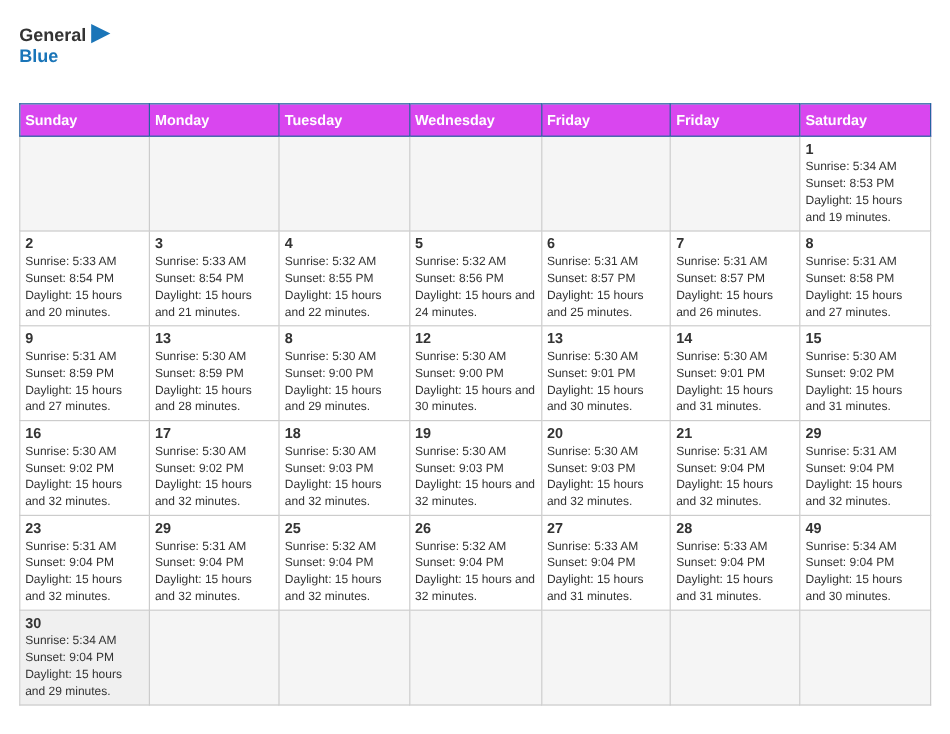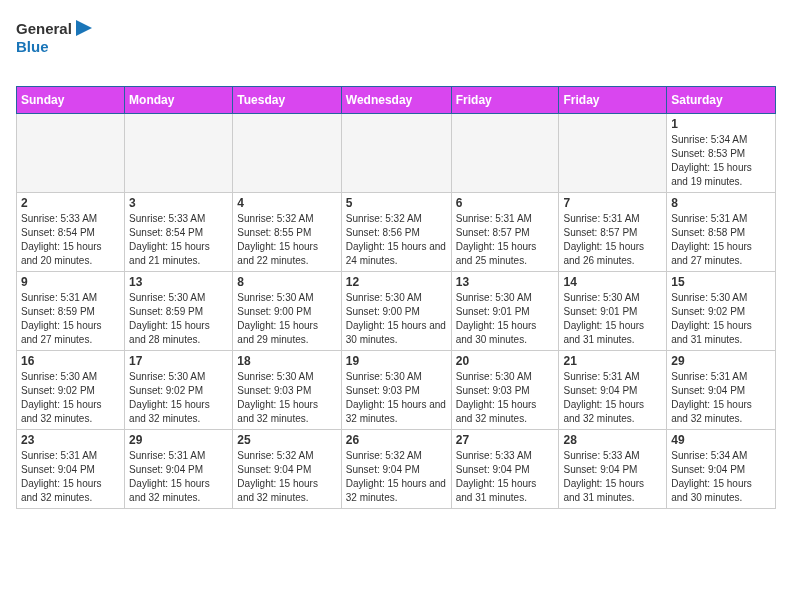--- a/index.html
+++ b/index.html
@@ -318,14 +318,29 @@
 and 31 minutes.</div>
         </td>
         <td>
           <span class="day-number">49</span>
           <div class="day-info">Sunrise: 5:34 AM
 Sunset: 9:04 PM
 Daylight: 15 hours
 and 30 minutes.</div>
         </td>
       </tr>
+      <tr class="last-row">
+        <td>
+          <span class="day-number">30</span>
+          <div class="day-info">Sunrise: 5:34 AM
+Sunset: 9:04 PM
+Daylight: 15 hours
+and 29 minutes.</div>
+        </td>
+        <td class="empty"></td>
+        <td class="empty"></td>
+        <td class="empty"></td>
+        <td class="empty"></td>
+        <td class="empty"></td>
+        <td class="empty"></td>
+      </tr>
     </tbody>
 </table>
 
 </body></html>

